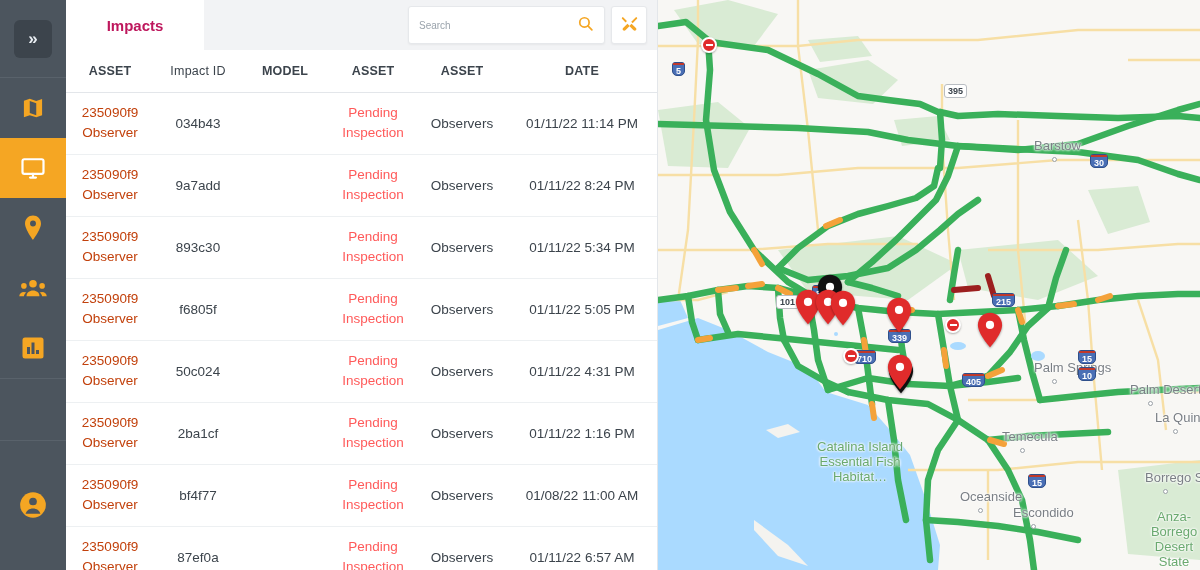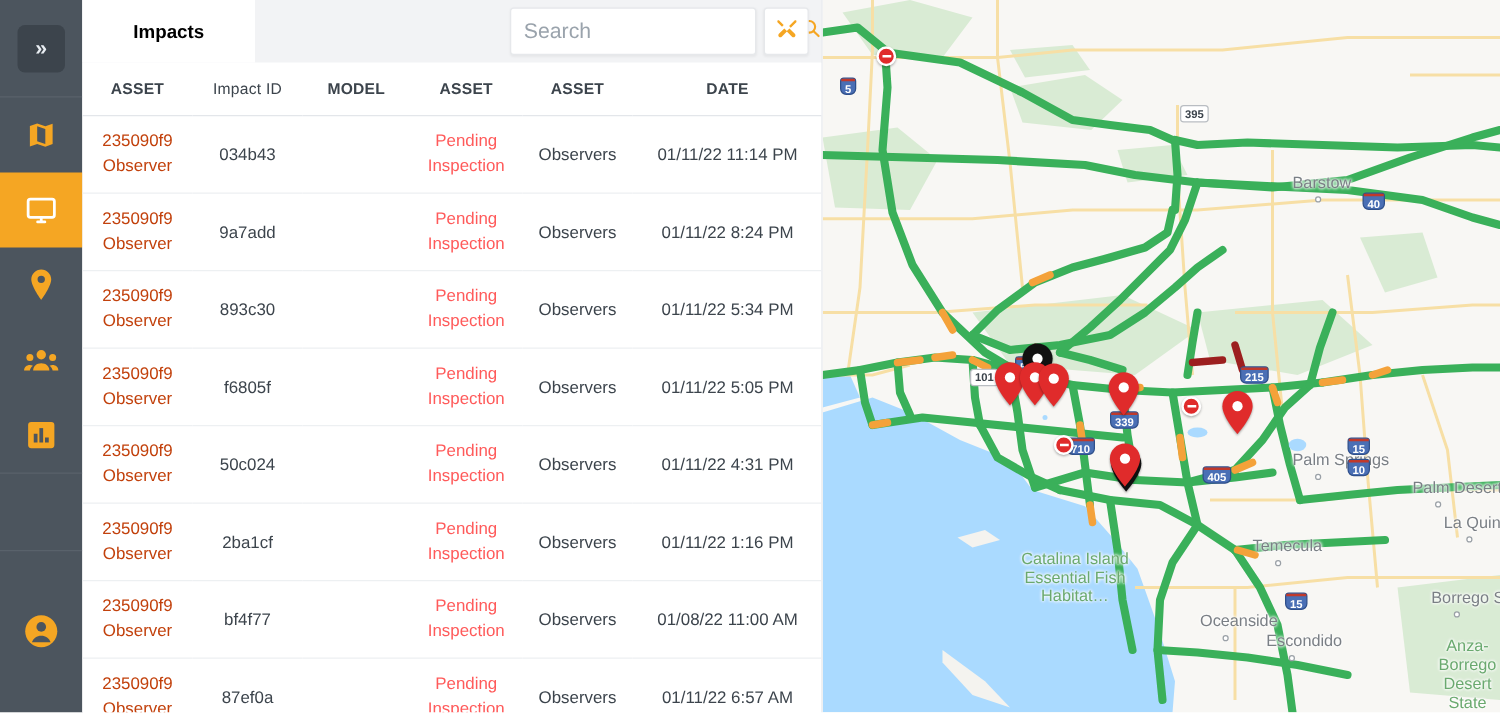--- a/index.html
+++ b/index.html
@@ -69,42 +69,42 @@
     height: 50px;
     background: #f2f3f5;
     display: flex; align-items: stretch;
     position: relative;
     flex: 0 0 50px;
   }
   .tab {
     width: 138px;
     background: #ffffff;
     display: flex; align-items: center; justify-content: center;
-    font-size: 15px; font-weight: bold; color: #000000;
+    font-size: 15px; font-weight: bold; color: #be185d;
     cursor: pointer;
   }
   .header-tools {
     margin-left: auto;
     display: flex; align-items: center;
     padding-right: 10px;
     gap: 6px;
   }
   .search-box {
     width: 197px; height: 38px;
     background: #ffffff;
     border: 1px solid #e6e8eb;
     border-radius: 3px;
     display: flex; align-items: center;
     padding: 0 10px;
     box-shadow: 0 1px 2px rgba(0,0,0,0.05);
   }
   .search-input {
     flex: 1 1 auto;
     border: none; outline: none;
-    font-size: 17px;
+    font-size: 10px;
     color: #ef4444;
     font-family: "Liberation Sans", sans-serif;
     background: transparent;
   }
   .search-input::placeholder { color: #9aa3ac; }
   .icon-btn {
     width: 36px; height: 38px;
     background: #ffffff;
     border: 1px solid #e6e8eb;
     border-radius: 3px;
@@ -592,21 +592,21 @@
         <div class="poi-dot" style="left: 505px; top: 489px;"></div>
         <div class="map-label" style="left: 302px; top: 489px;">Oceanside</div>
         <div class="poi-dot" style="left: 320px; top: 508px;"></div>
         <div class="map-label" style="left: 355px; top: 505px;">Escondido</div>
         <div class="poi-dot" style="left: 373px; top: 524px;"></div>
         <div class="map-label green" style="left: 490px; top: 510px; white-space: normal; max-width: 130px;">Anza-Borrego Desert State Park</div>
       </div>
     <div id="map-shields">
         <div class="shield interstate" style="left: 14px; top: 62px;"><span>5</span></div>
         <div class="shield" style="left: 286px; top: 84px;"><span>395</span></div>
-        <div class="shield interstate" style="left: 432px; top: 154px;"><span>40</span></div>
+        <div class="shield interstate" style="left: 432px; top: 154px;"><span>30</span></div>
         <div class="shield" style="left: 118px; top: 295px;"><span>101</span></div>
         <div class="shield interstate" style="left: 154px; top: 285px;"><span>5</span></div>
         <div class="shield interstate" style="left: 230px; top: 329px;"><span>339</span></div>
         <div class="shield interstate" style="left: 334px; top: 293px;"><span>215</span></div>
         <div class="shield interstate" style="left: 195px; top: 350px;"><span>710</span></div>
         <div class="shield interstate" style="left: 304px; top: 373px;"><span>405</span></div>
         <div class="shield interstate" style="left: 420px; top: 350px;"><span>15</span></div>
         <div class="shield interstate" style="left: 420px; top: 367px;"><span>10</span></div>
         <div class="shield interstate" style="left: 370px; top: 474px;"><span>15</span></div>
       </div>

